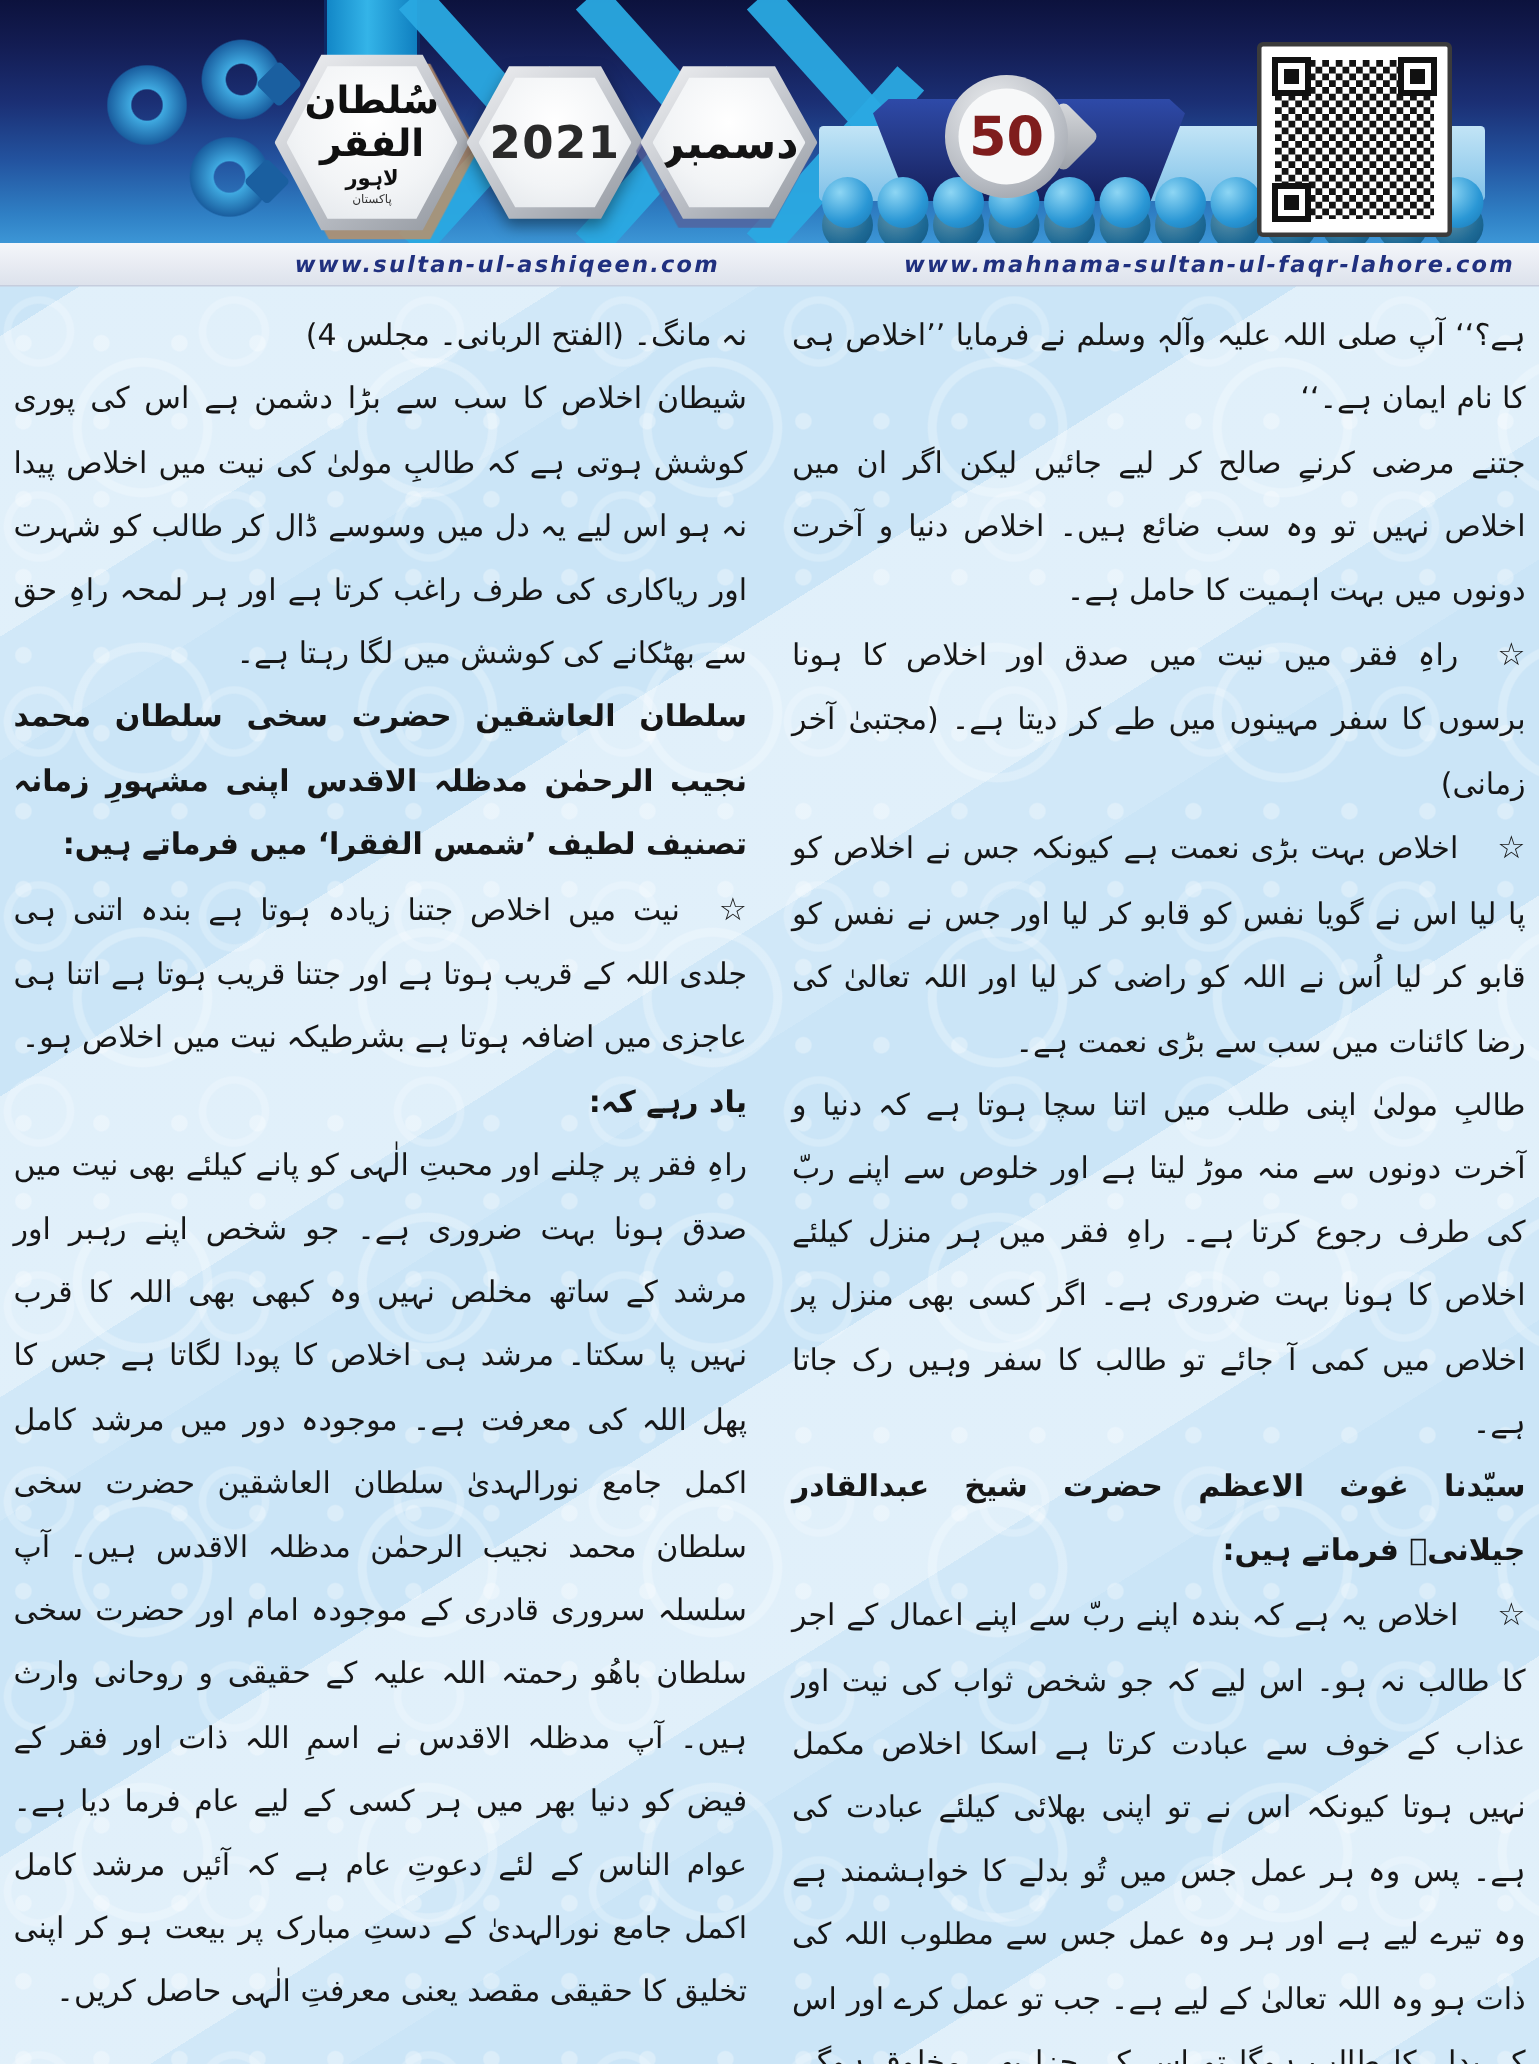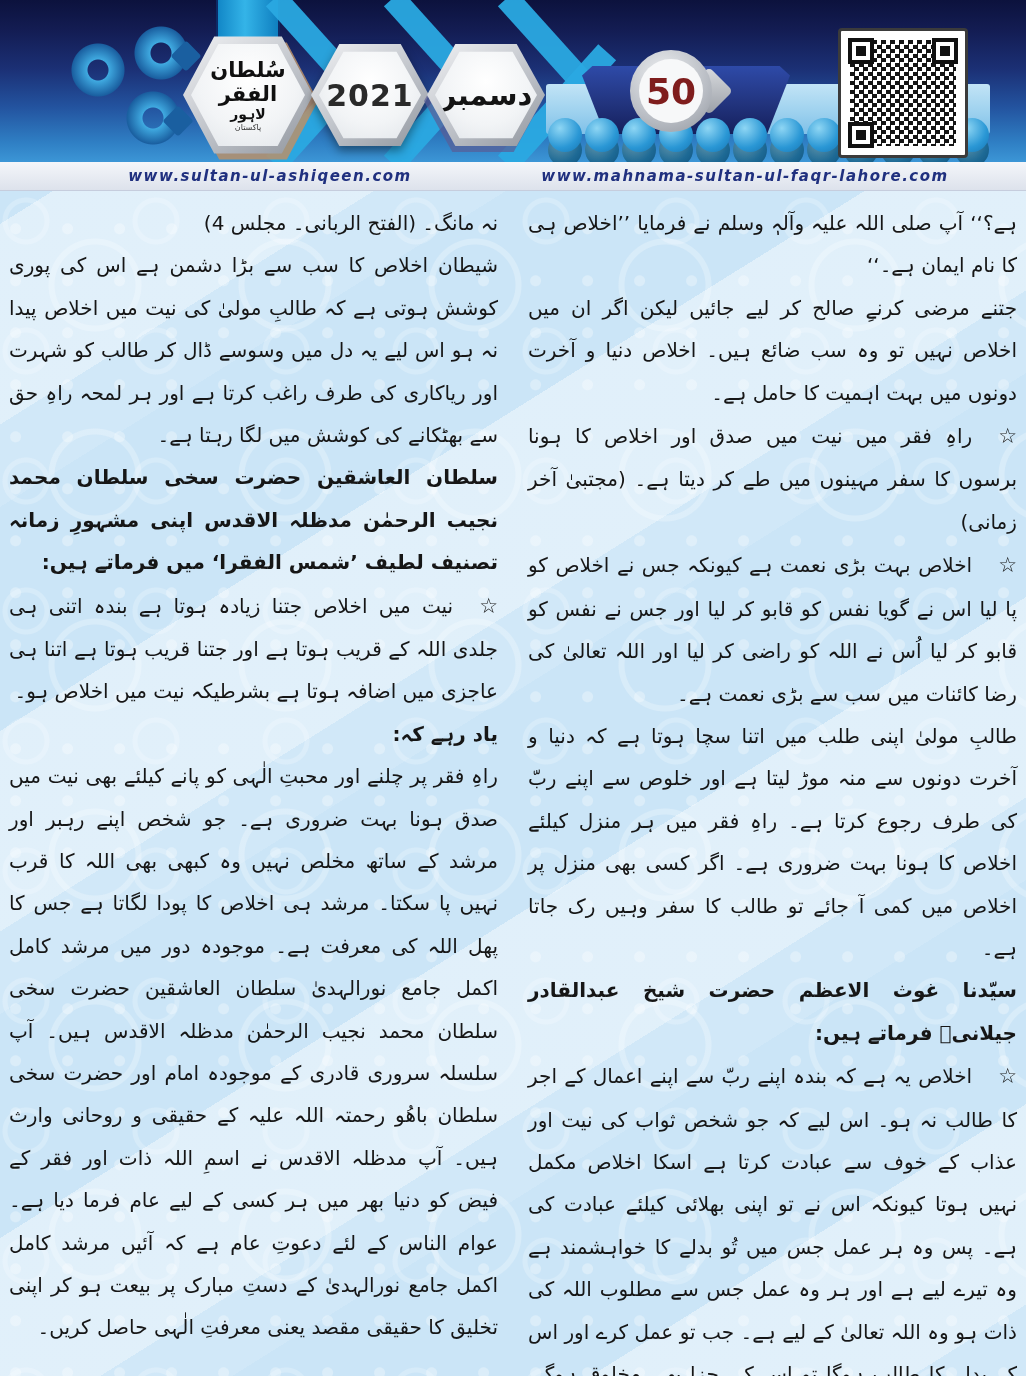--- a/index.html
+++ b/index.html
@@ -65,28 +65,28 @@
   .hex-in{width:calc(100% - 16px);height:calc(100% - 16px);
        clip-path:polygon(0% 50%,24% 2%,76% 2%,100% 50%,76% 98%,24% 98%);
        background:radial-gradient(circle at 50% 35%,#ffffff 0%,#f2f4f6 55%,#dfe3e8 100%);
        display:flex;flex-direction:column;align-items:center;justify-content:center;text-align:center;}
   .hexwrap{position:absolute;z-index:6;}
   .hw1{left:183px;top:34px;filter:drop-shadow(5px 6px 0 rgba(186,145,106,0.85));}
   .hw2{left:311px;top:42px;filter:drop-shadow(0 5px 5px rgba(0,0,0,0.4));}
   .hw3{left:427px;top:42px;filter:drop-shadow(-3px 6px 0 rgba(90,92,150,0.7));}
   .hw1 .hex{position:relative;width:130px;height:122px;}
   .hw2 .hex,.hw3 .hex{position:relative;width:118px;height:106px;justify-content:center;}
-  .logo-l1{font-size:21px;font-weight:bold;color:#101010;line-height:1.15;}
+  .logo-l1{font-size:25px;font-weight:bold;color:#101010;line-height:1.15;}
   .logo-l2{font-size:14px;font-weight:bold;color:#101010;line-height:1.2;}
   .logo-l3{font-size:8px;color:#333;letter-spacing:1px;}
   .year{font-size:30px;font-weight:bold;color:#2a2a2a;letter-spacing:1px;}
   .month{font-size:29px;font-weight:bold;color:#141414;}
   .url-strip{position:absolute;left:0;top:162px;width:1026px;height:28px;z-index:5;
        background:linear-gradient(180deg,#f4f6fa,#dde2ec);border-bottom:1px solid #c6cddd;}
-  .url{position:absolute;top:0;height:28px;line-height:28px;text-align:center;
+  .url{position:absolute;top:0;height:28px;line-height:28px;text-align:right;
        font-style:italic;font-weight:bold;font-size:15px;color:var(--url-text,#20307f);letter-spacing:.10em;}
   .url.left{left:60px;width:420px;}
   .url.right{left:480px;width:530px;}
   
   .main{position:absolute;left:0;top:190px;width:1026px;height:1186px;}
   .col{position:absolute;top:12px;width:489px;direction:rtl;text-align:justify;
        font-size:20px;line-height:2.12;color:#161616;}
   .col-right{right:9px;} .col-left{left:9px;}
   .col p{margin:0;}
   .b{font-weight:bold;}

